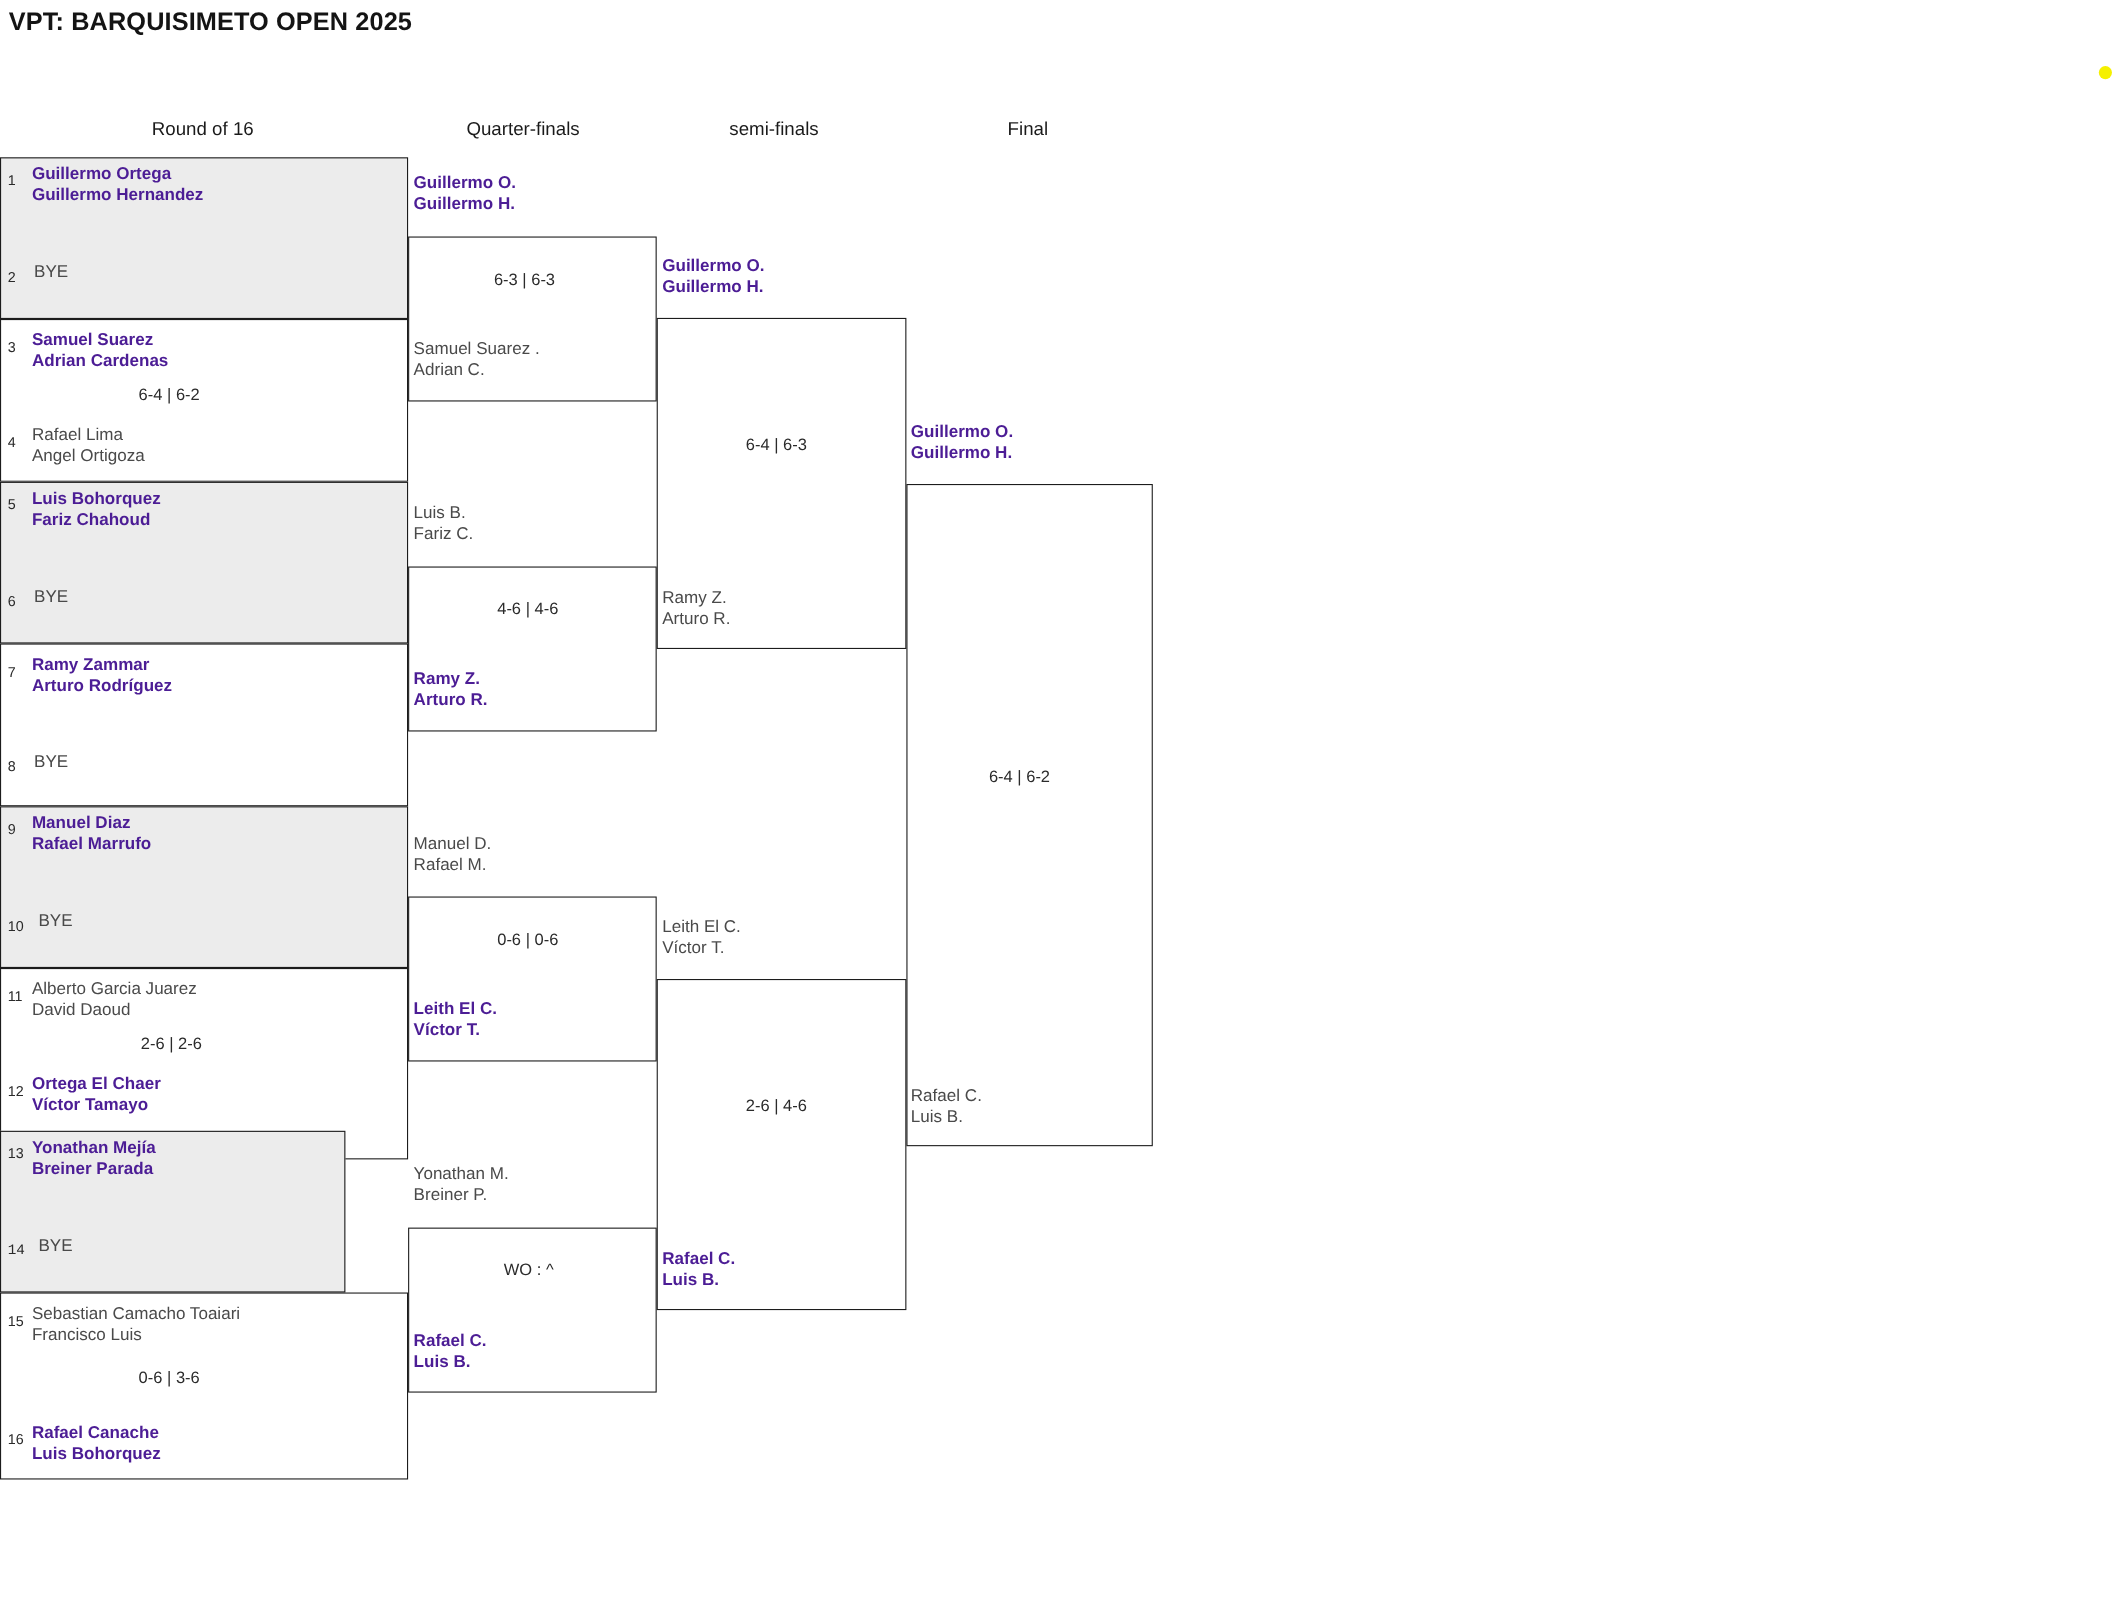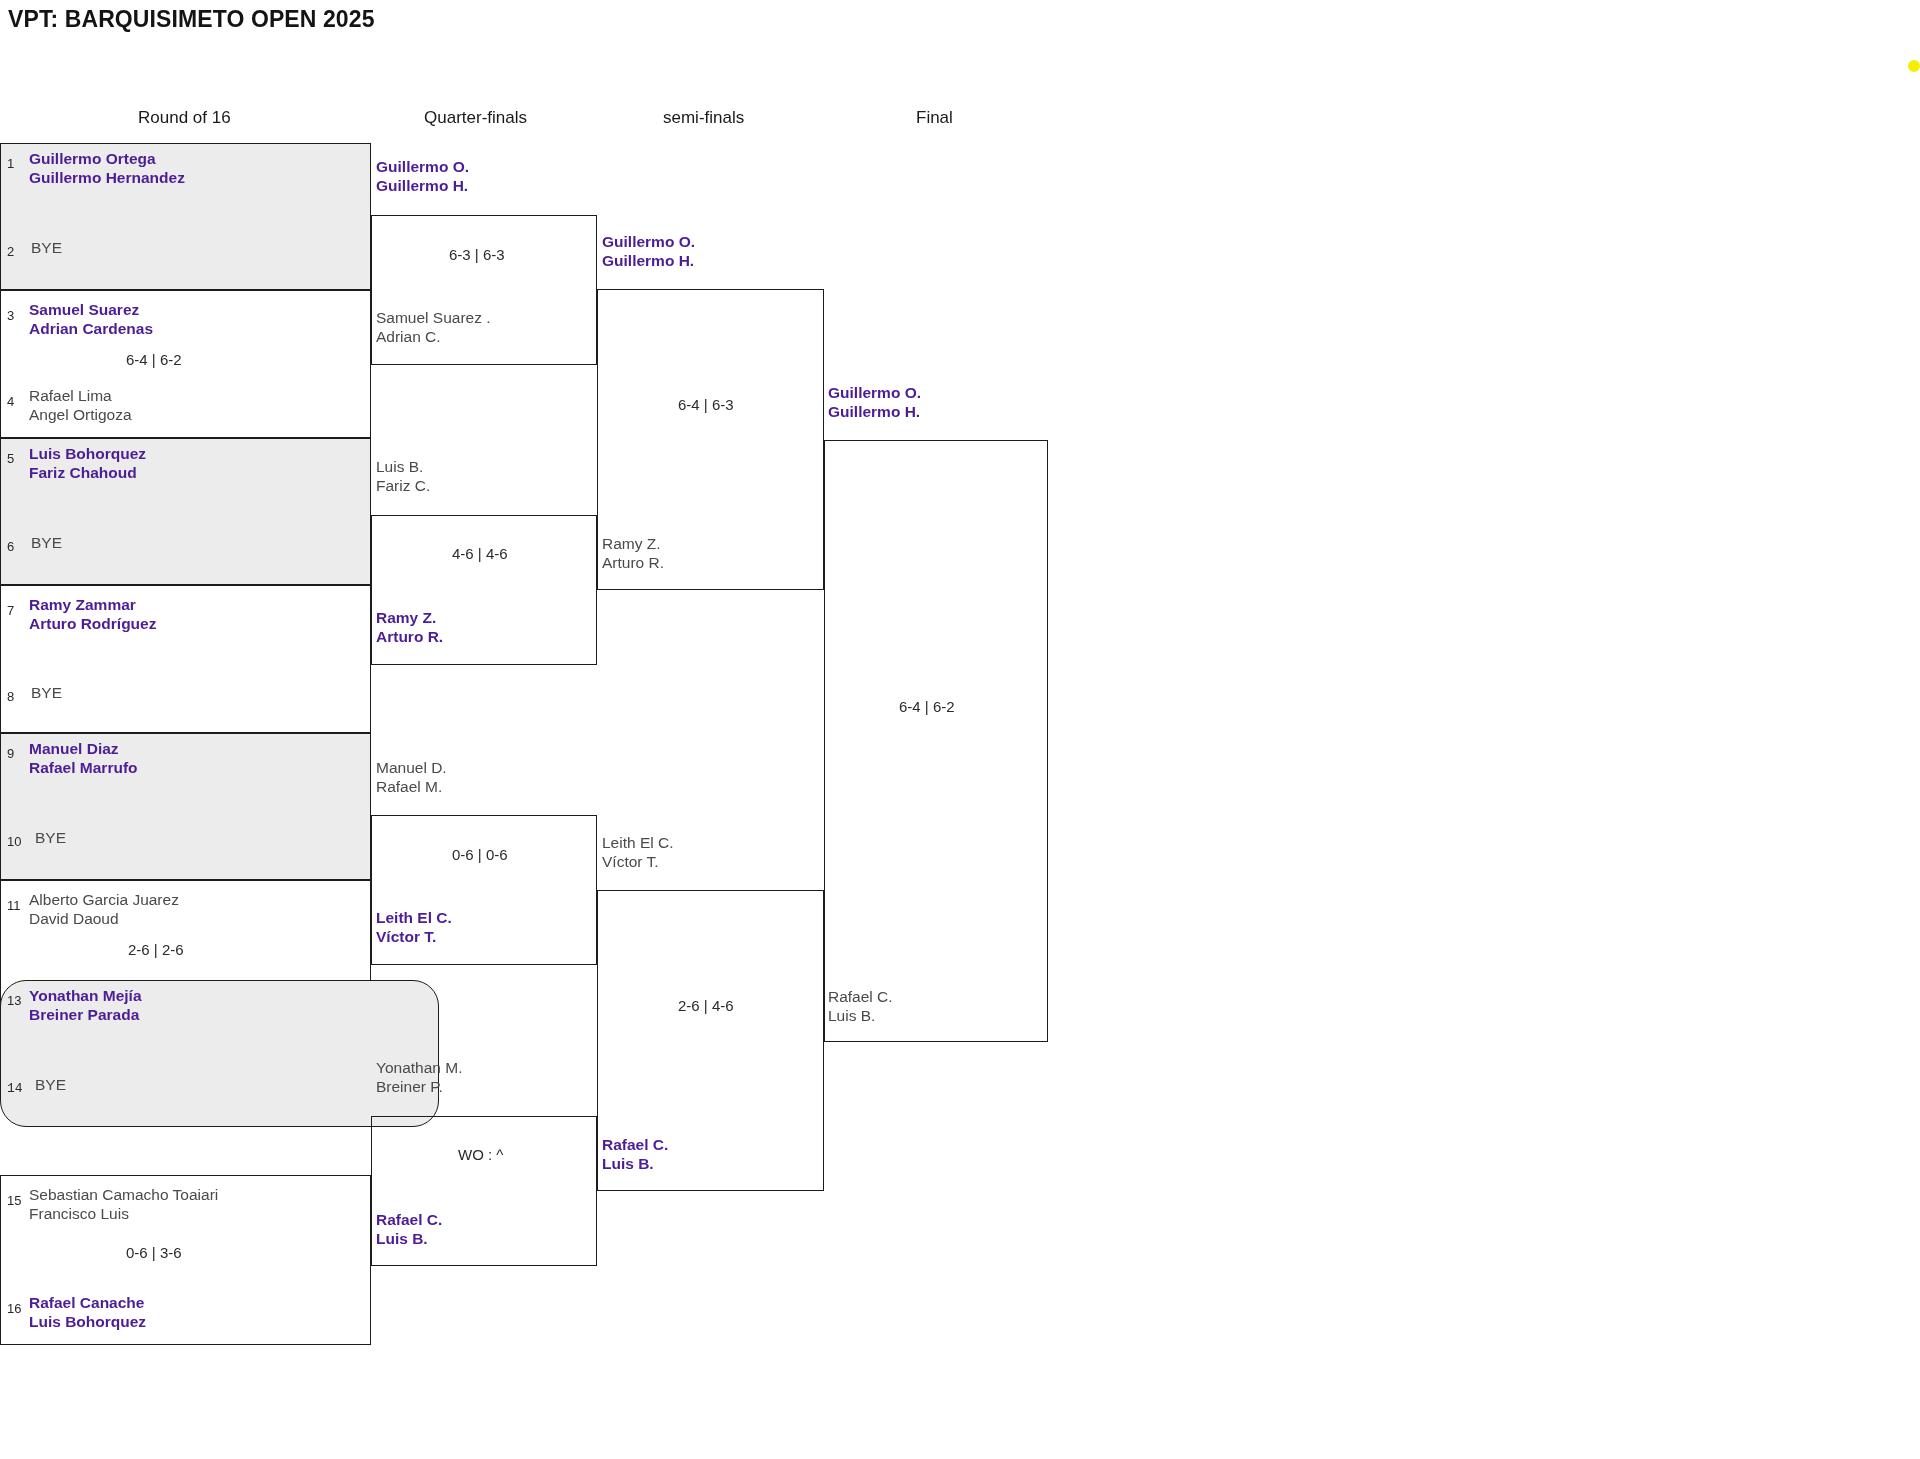--- a/index.html
+++ b/index.html
@@ -150,21 +150,21 @@
       <span class="l2">David Daoud</span>
     </div>
     <div class="score" style="left:127px; top:60px;">2-6 | 2-6</div>
     <div class="seed" style="top:104px;">12</div>
     <div class="names win" style="left:28px; top:95px;">
       <span class="l1">Ortega El Chaer</span>
       <span class="l2">Víctor Tamayo</span>
     </div>
   </div>
 
-  <div class="cell shaded bx" style="left:0px; top:980px; width:439px; height:147px;border-radius:26px;">
+  <div class="cell shaded bx" style="left:0px; top:1028px; width:314px; height:147px;">
     <div class="seed" style="top:13px;">13</div>
     <div class="names win" style="left:28px; top:5px;">
       <span class="l1">Yonathan Mejía</span>
       <span class="l2">Breiner Parada</span>
     </div>
     <div class="seed" style="top:101px;font-family:Liberation Mono, monospace;">14</div>
     <div class="names lose" style="left:34px; top:94px;">
       <span class="l1">BYE</span>
     </div>
   </div>

